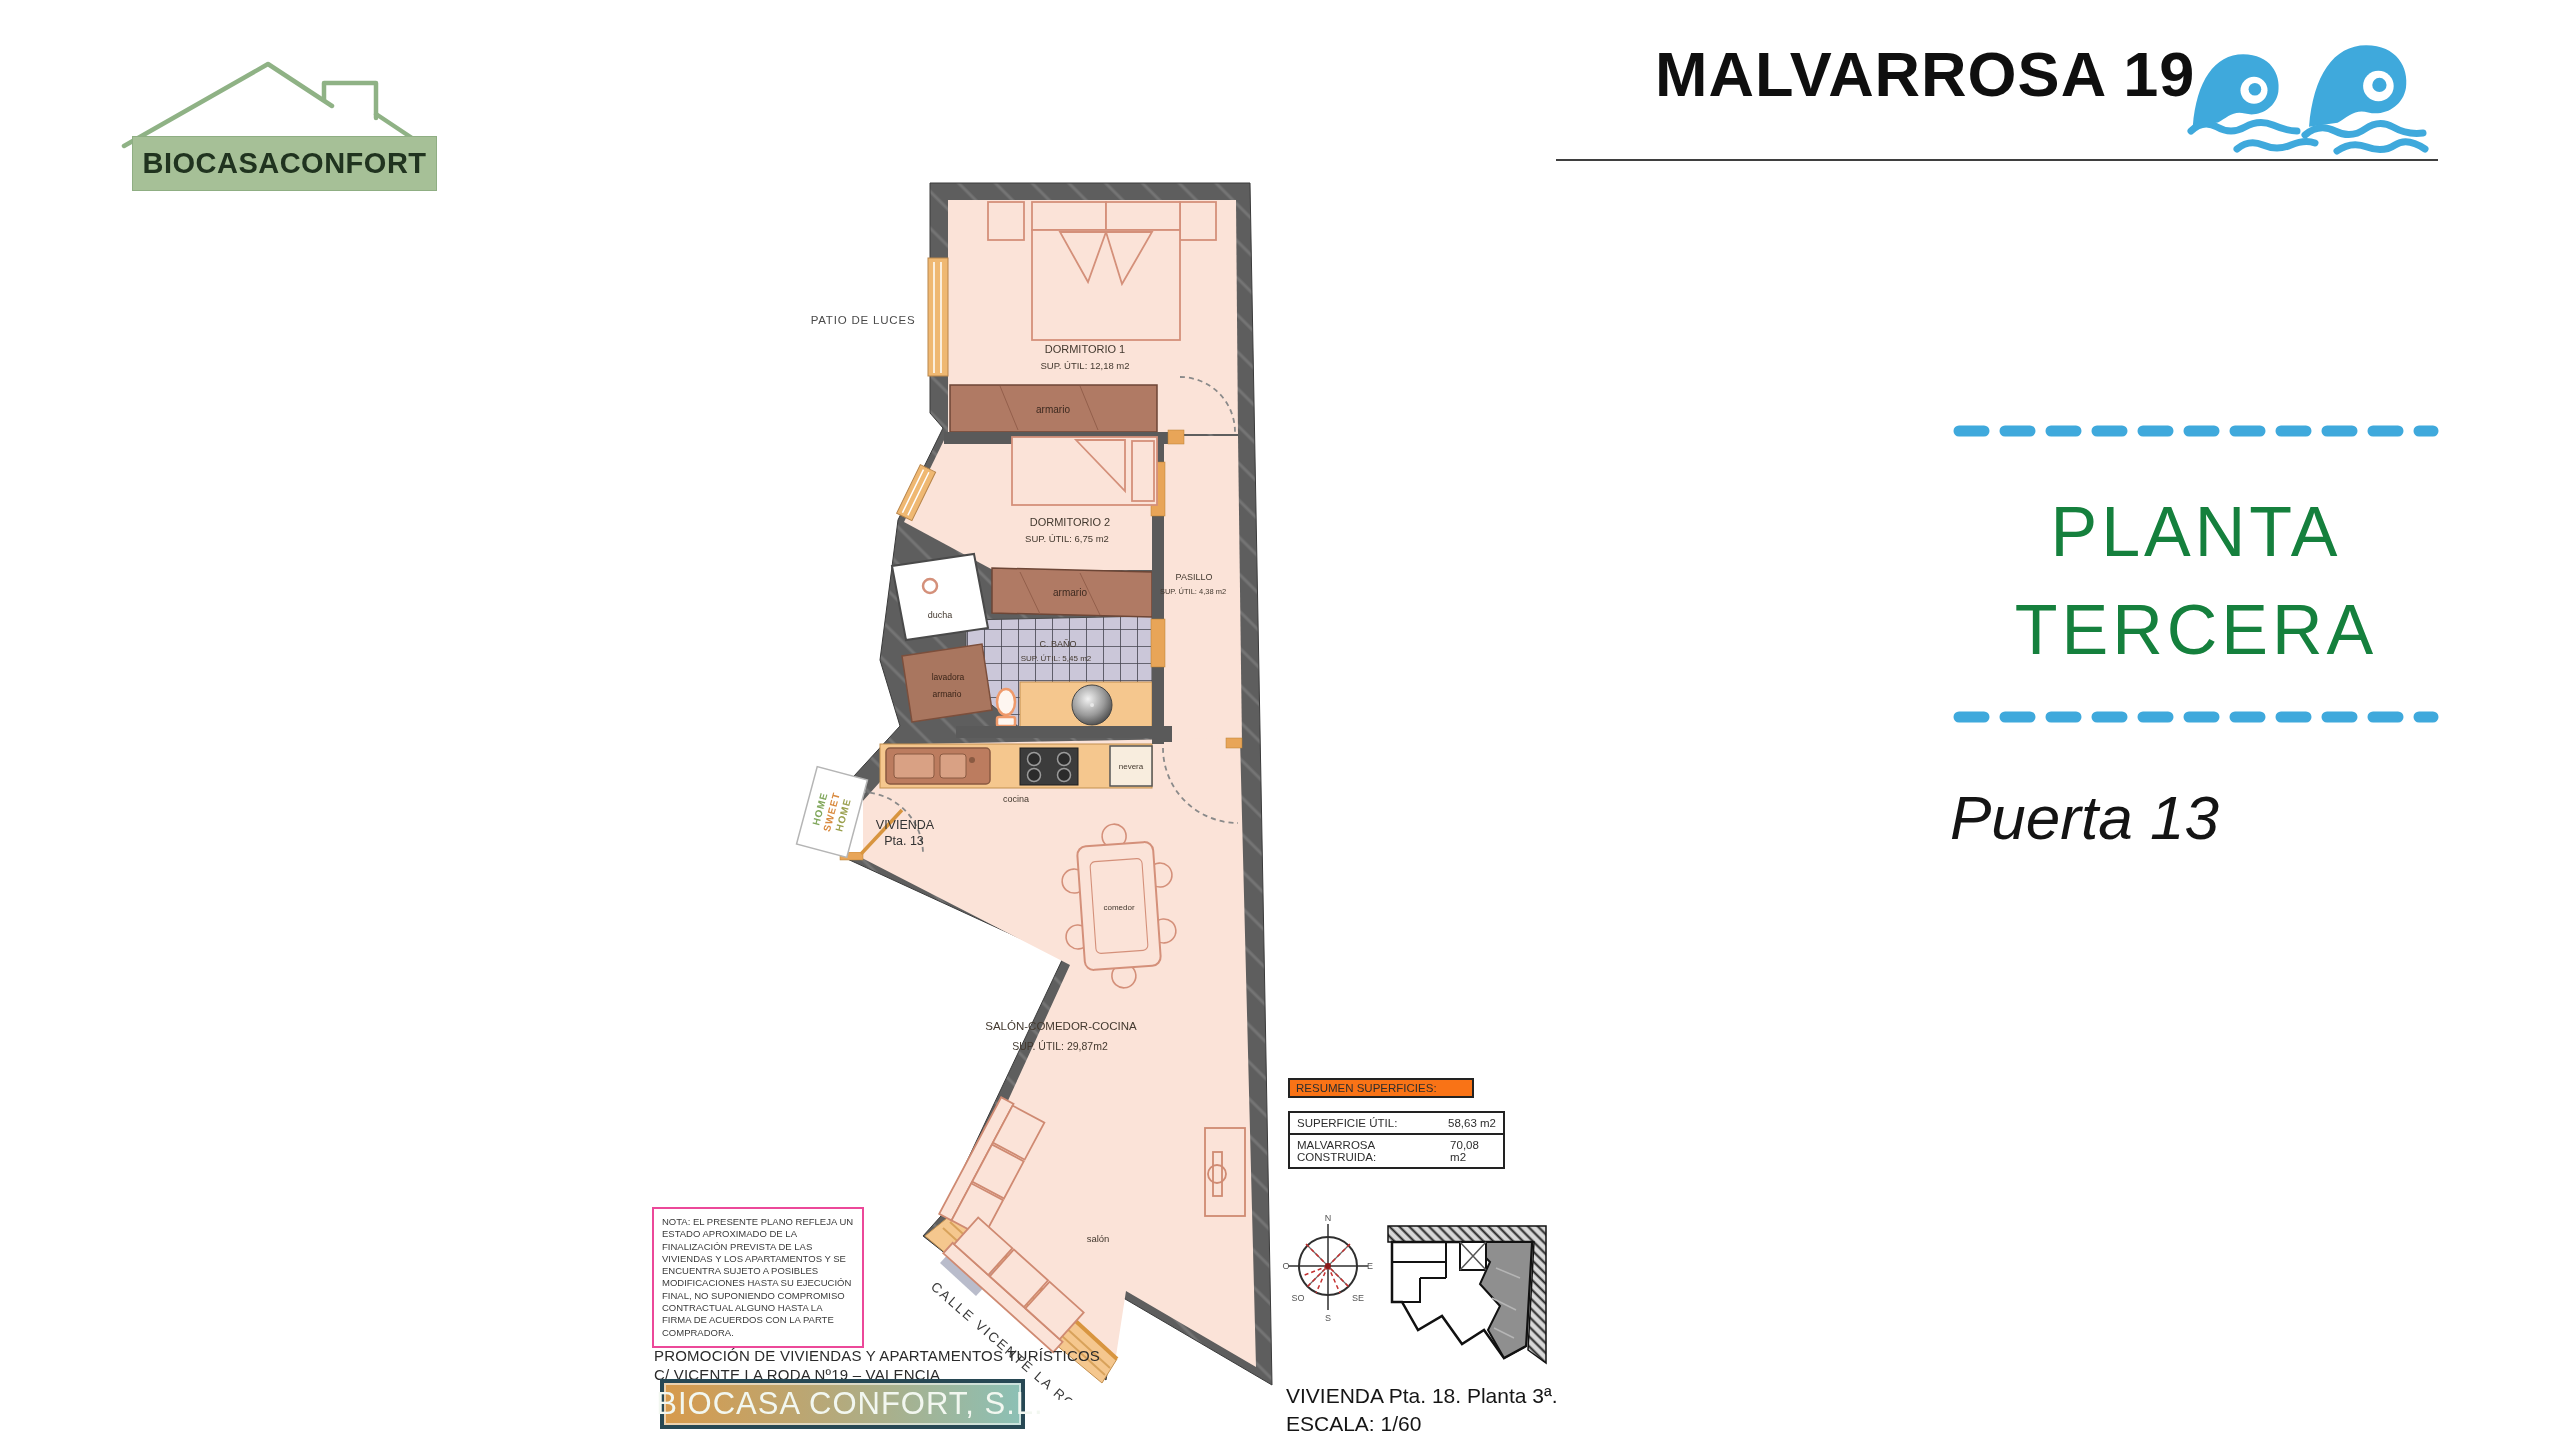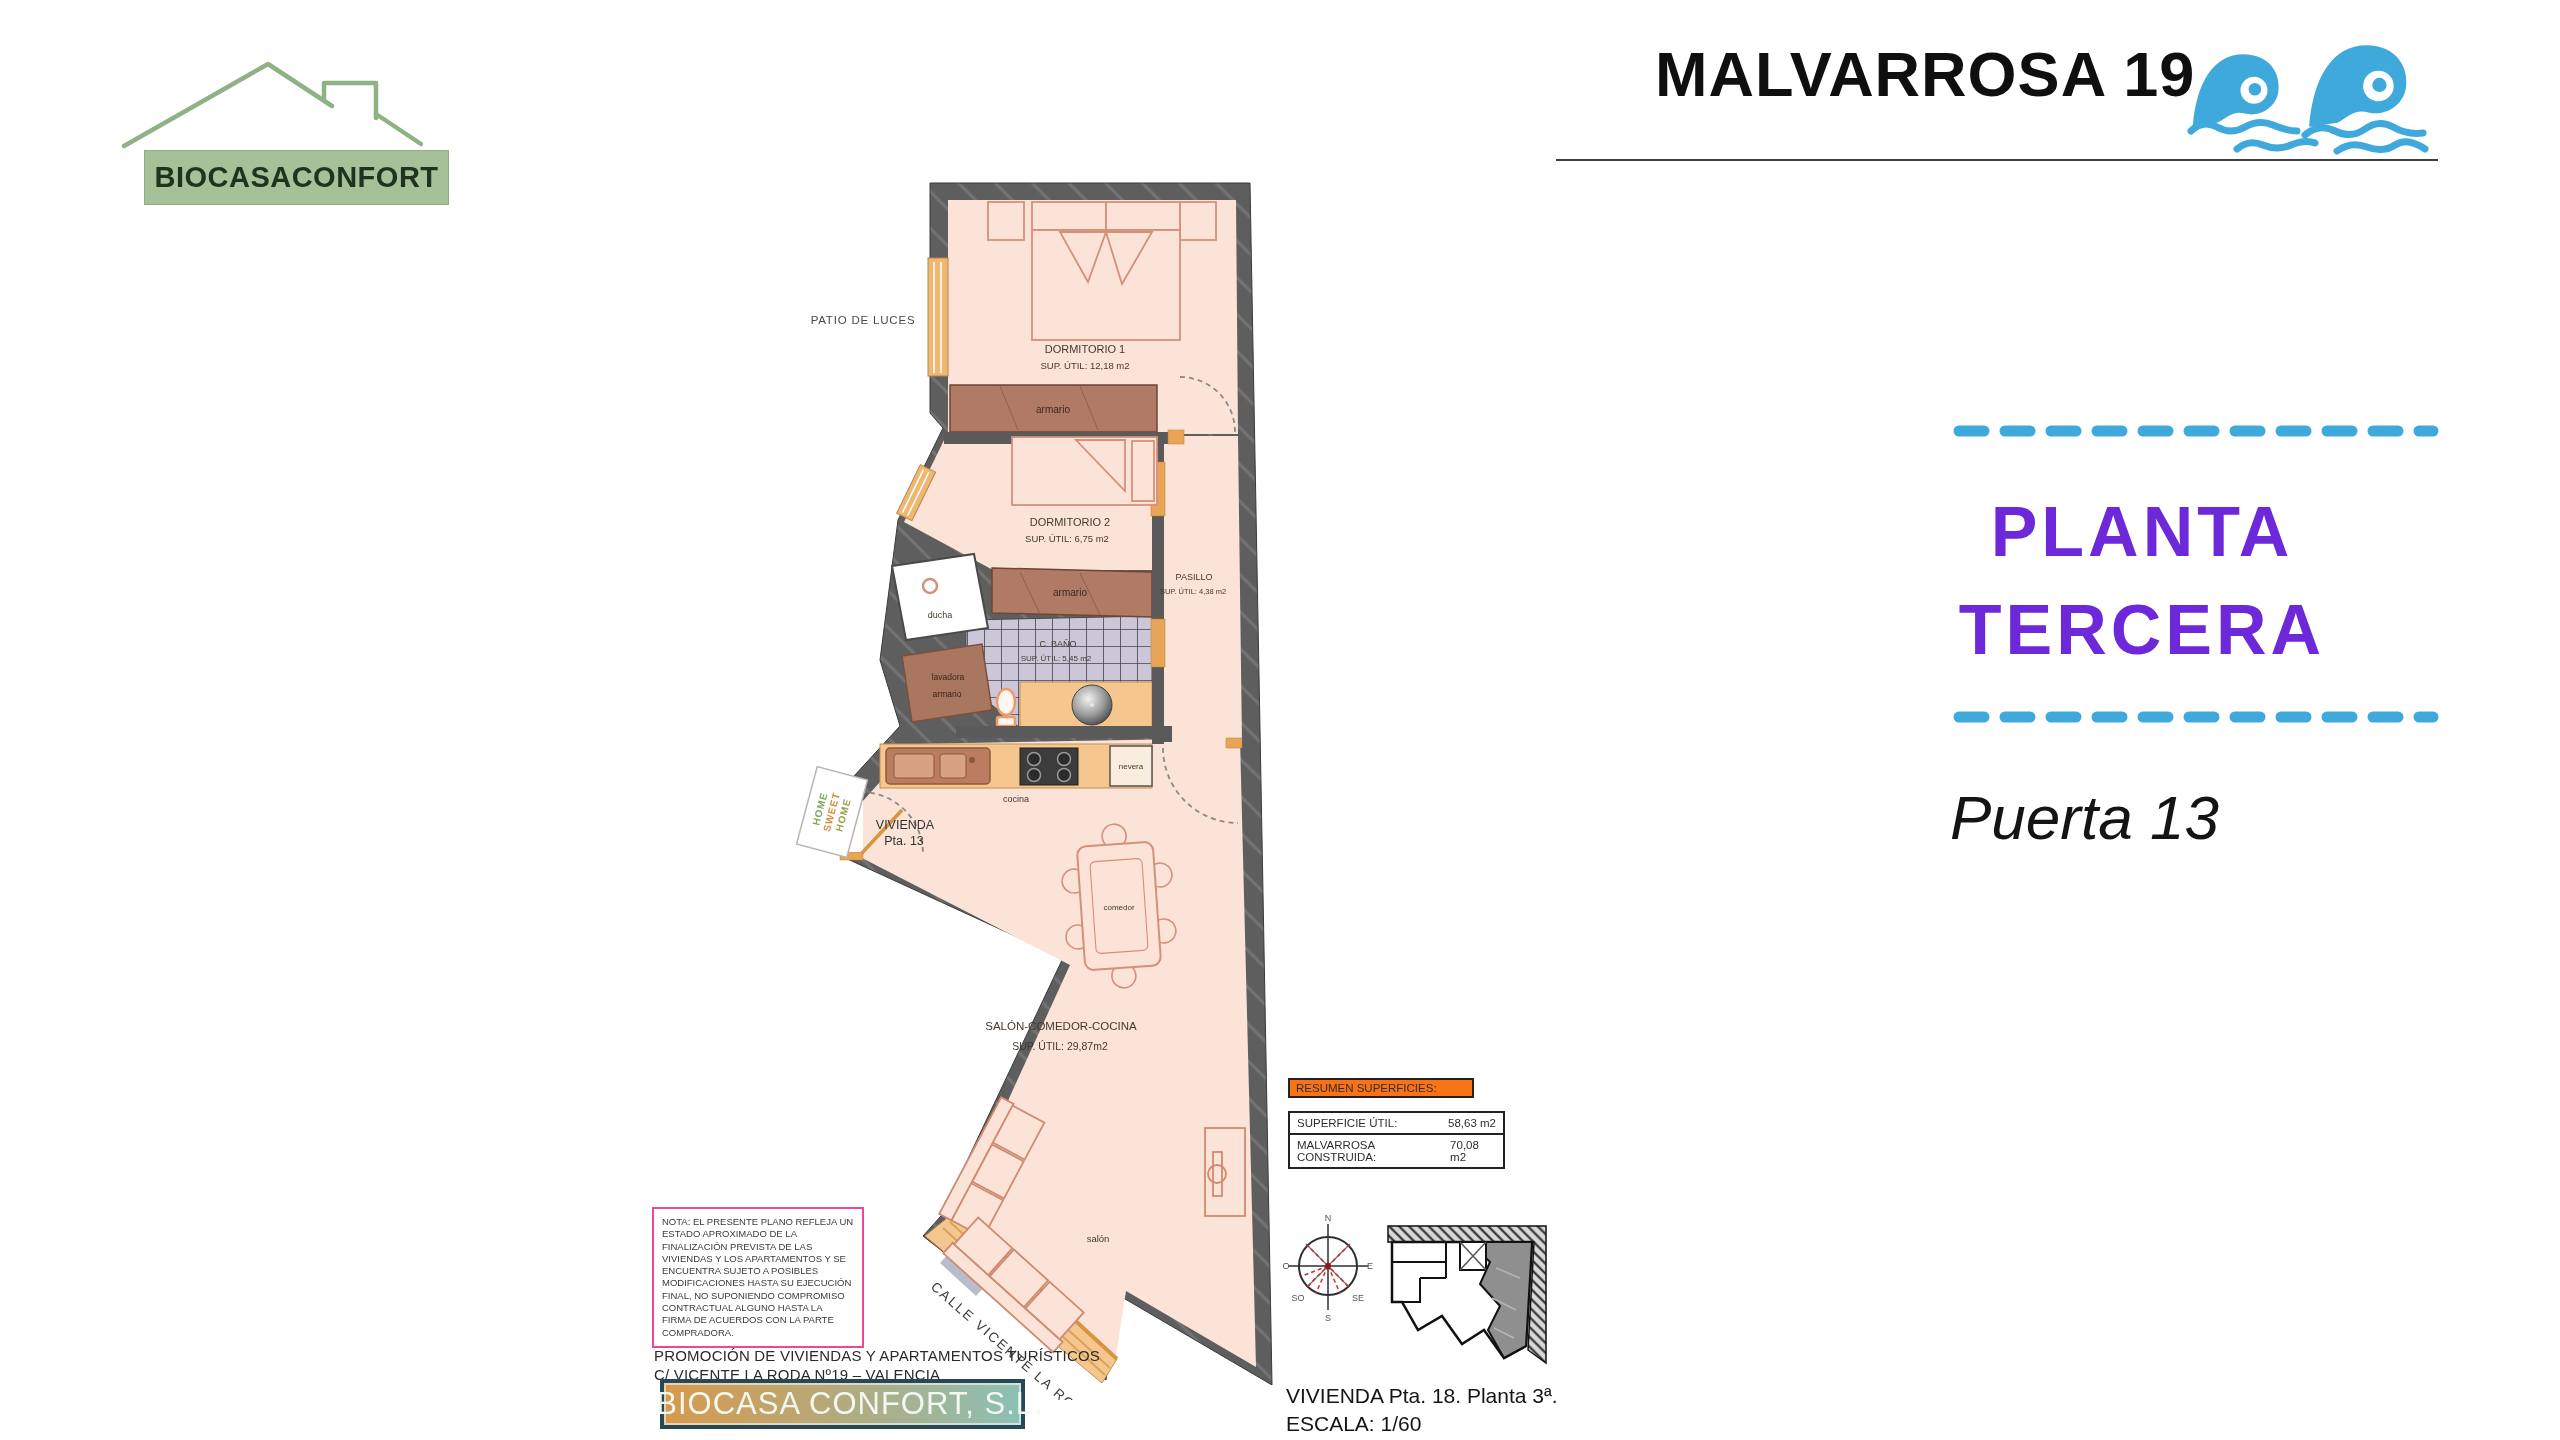--- a/index.html
+++ b/index.html
@@ -3,32 +3,32 @@
 <meta charset="utf-8">
 <style>
   html,body{margin:0;padding:0;}
   body{
     width:2560px;height:1440px;position:relative;background:#ffffff;
     font-family:"Liberation Sans", sans-serif;overflow:hidden;color:#1a1a1a;
   }
   .abs{position:absolute;}
   
   .logo-bar{
-    left:132px;top:150px;width:303px;height:53px;background:#a6c097;
+    left:132px;top:136px;width:303px;height:53px;background:#a6c097;
     border:1px solid #8fae83;display:flex;align-items:center;justify-content:center;
-    font-weight:700;font-size:29px;letter-spacing:.5px;color:#20331f;margin-left:12px;
+    font-weight:700;font-size:29px;letter-spacing:.5px;color:#20331f;
   }
   
   .header-title{
     left:1655px;top:38px;font-weight:700;font-size:63px;letter-spacing:1px;color:#0f0f0f;
     white-space:nowrap;
   }
   .header-rule{left:1556px;top:159px;width:882px;height:2px;background:#3f3f3f;}
   
-  .floor-line{left:1896px;width:492px;text-align:center;font-size:70px;letter-spacing:4px;color:#6d28d9;white-space:nowrap;font-weight:bold;}
+  .floor-line{left:1950px;width:492px;text-align:center;font-size:70px;letter-spacing:4px;color:#15803d;white-space:nowrap;}
   .floor-line1{top:492px;}
   .floor-line2{top:590px;}
   .unit-label{left:1950px;top:782px;width:492px;font-size:62px;font-style:italic;color:#141414;white-space:nowrap;}
   
   .note-box{
     left:652px;top:1207px;width:192px;border:2px solid #ec4899;padding:7px 8px;
     font-size:9.5px;line-height:12.3px;color:#3a3a3a;text-transform:uppercase;
   }
   .promo-line{left:654px;color:#2b2b2b;font-size:15px;letter-spacing:.2px;white-space:nowrap;}
   .promo-line1{top:1347px;}

